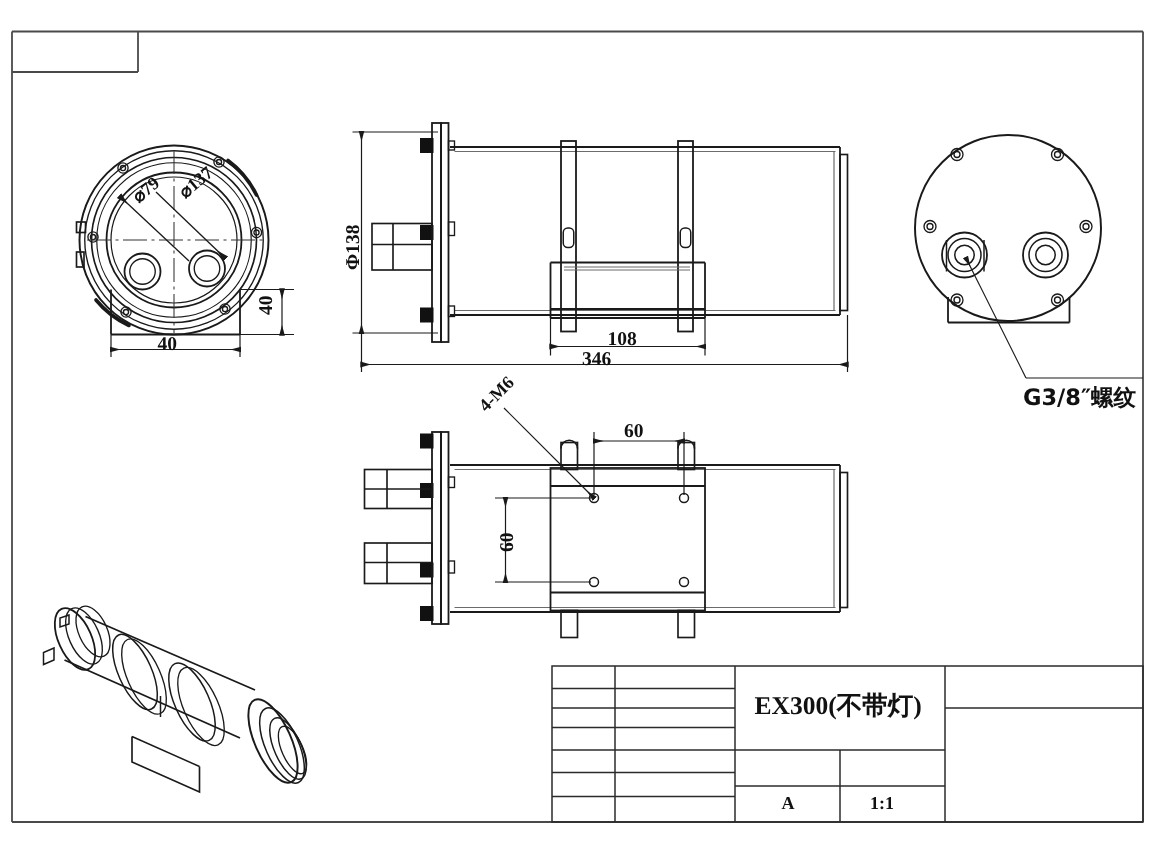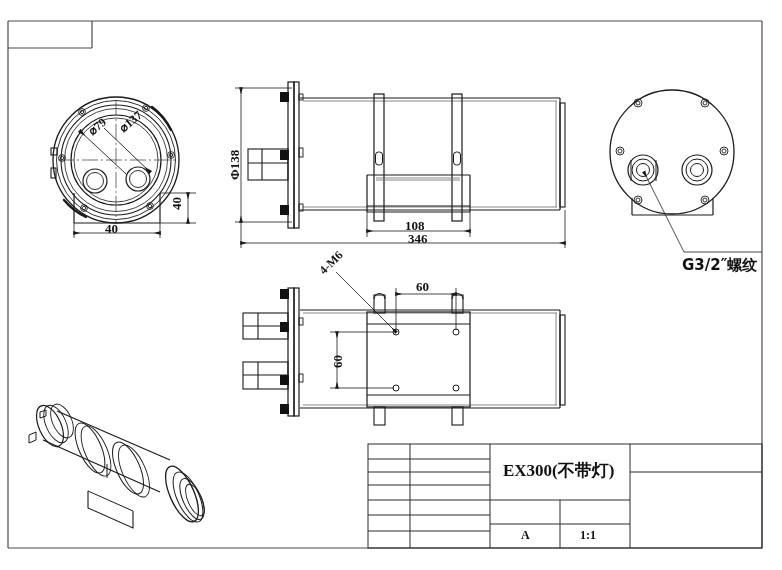--- a/index.html
+++ b/index.html
@@ -388,27 +388,27 @@
 <div class="lbl" style="left:117px;top:125px;font-size:12px;transform:rotate(-40deg);transform-origin:left top;">⌀137</div>
 
 <div class="lbl" style="left:105px;top:222px;font-size:13px;">40</div>
 
 <div class="lbl" style="left:170px;top:210px;font-size:13px;transform:rotate(-90deg);transform-origin:left top;">40</div>
 
 <div class="lbl" style="left:228px;top:180px;font-size:13px;transform:rotate(-90deg);transform-origin:left top;">Φ138</div>
 
 <div class="lbl" style="left:405px;top:219px;font-size:13px;text-align:center;">108</div>
 
-<div class="lbl" style="left:388px;top:232px;font-size:13px;margin-left:20px;">346</div>
+<div class="lbl" style="left:388px;top:232px;font-size:13px;">346</div>
 
 <div class="lbl" style="left:416px;top:280px;font-size:13px;">60</div>
 
 <div class="lbl" style="left:331px;top:368px;font-size:13px;transform:rotate(-90deg);transform-origin:left top;">60</div>
 
 <div class="lbl" style="left:317px;top:268px;font-size:12px;transform:rotate(-45deg);transform-origin:left top;">4-M6</div>
 
-<div class="lbl" style="left:682px;top:258px;font-size:15px;font-family:'DejaVu Sans',sans-serif;">G3/2″螺纹</div>
+<div class="lbl" style="left:682px;top:258px;font-size:15px;font-family:'DejaVu Sans',sans-serif;">G3/8″螺纹</div>
 
 <div class="lbl" style="left:503px;top:462px;font-size:17px;font-family:Liberation Serif, serif;">EX300(不带灯)</div>
 
 <div class="lbl" style="left:521px;top:529px;font-size:12px;">A</div>
 
 <div class="lbl" style="left:580px;top:529px;font-size:12px;">1:1</div>
 
 </body></html>

